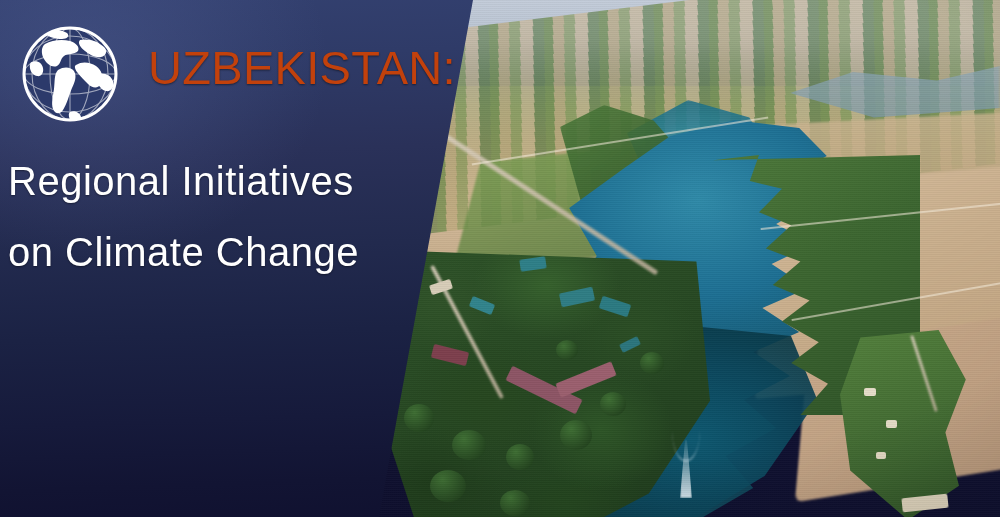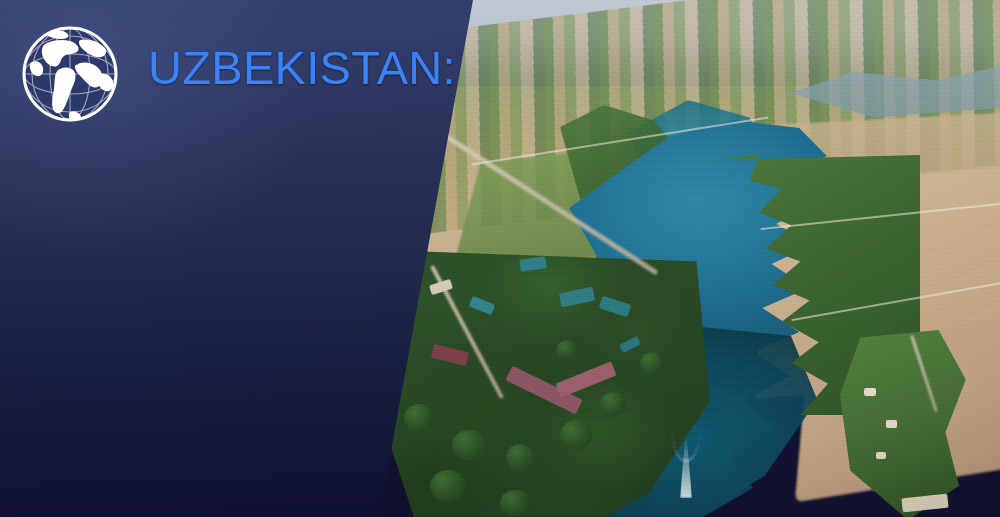--- a/index.html
+++ b/index.html
@@ -254,21 +254,21 @@
     position: absolute;
     left: 14px; top: 18px;
     width: 112px; height: 112px;
   }
   .title {
     position: absolute;
     left: 148px; top: 44px;
     font-size: 47px;
     line-height: 1;
     font-weight: 400;
-    color: #3b82f6;
+    color: #c2410c;
     letter-spacing: .3px;
     text-shadow: 0 1px 2px rgba(0,0,0,.45);
     white-space: nowrap;
   }
   .subtitle {
     position: absolute;
     left: 8px; top: 146px;
     width: 420px;
     font-size: 40px;
     line-height: 71px;
@@ -382,15 +382,17 @@
           <line x1="56" y1="10" x2="56" y2="102"></line>
         </g>
       </g>
       <circle cx="56" cy="56" r="46" fill="none" stroke="#ffffff" stroke-width="3"></circle>
     </svg>
   </div>
 
   <div class="title">UZBEKISTAN:</div>
 
   <div class="subtitle">
+    <div class="line"><span>Regional  Initiatives</span></div>
+    <div class="line"><span>on  Climate  Change</span></div>
   </div>
 
 </div>
 
 </body></html>

